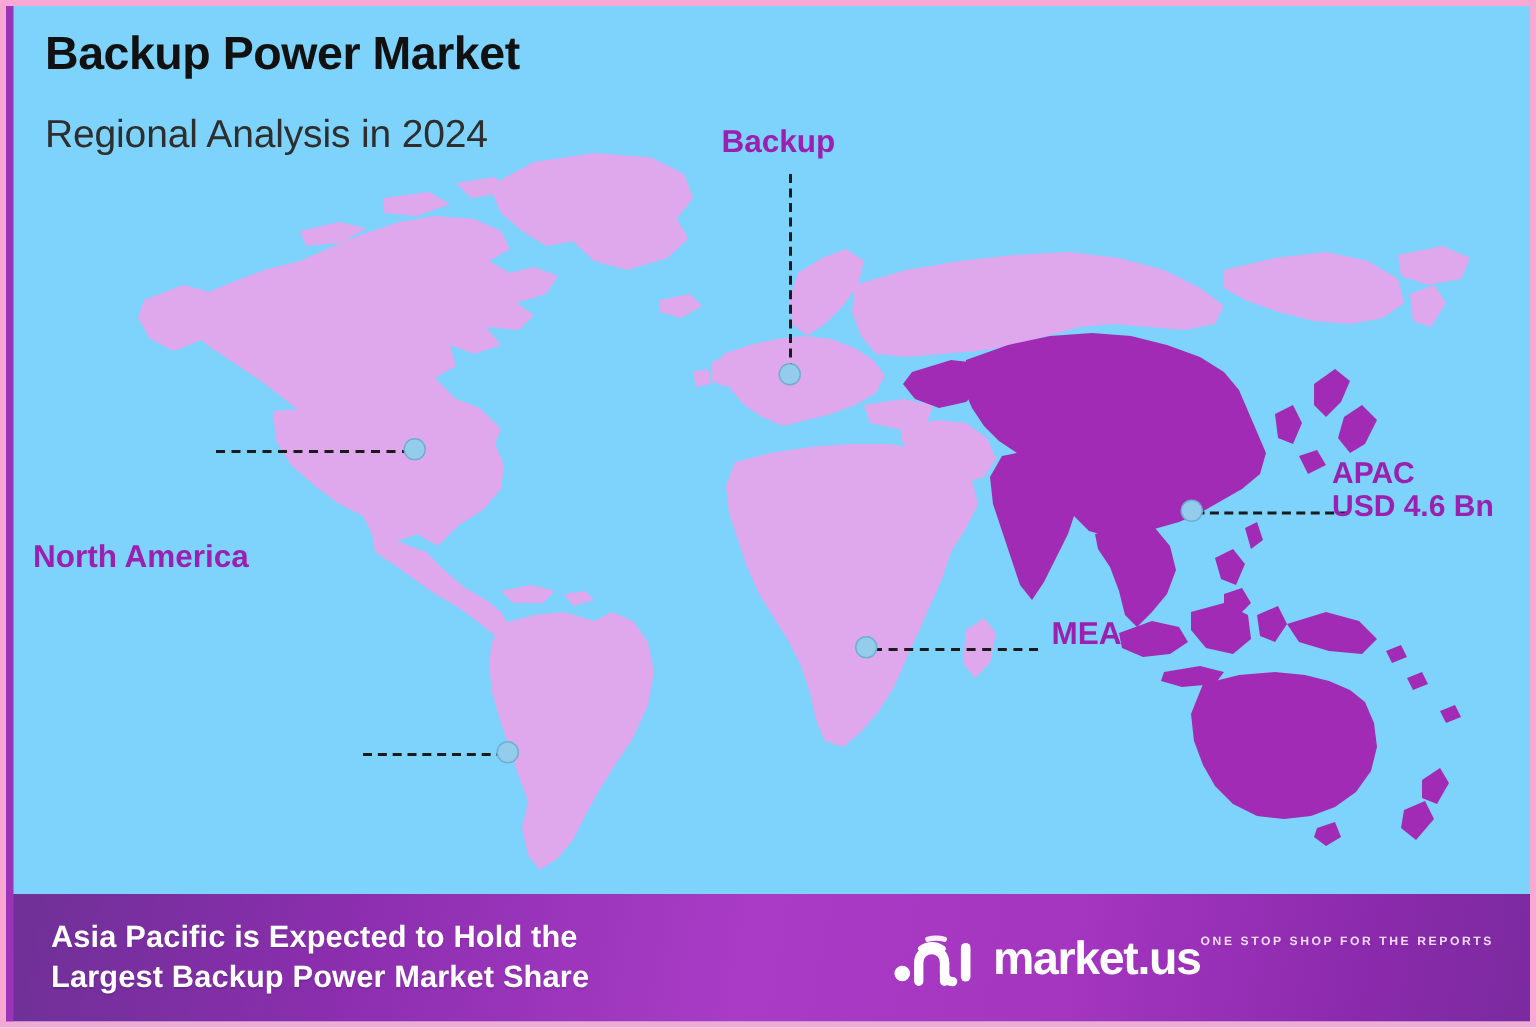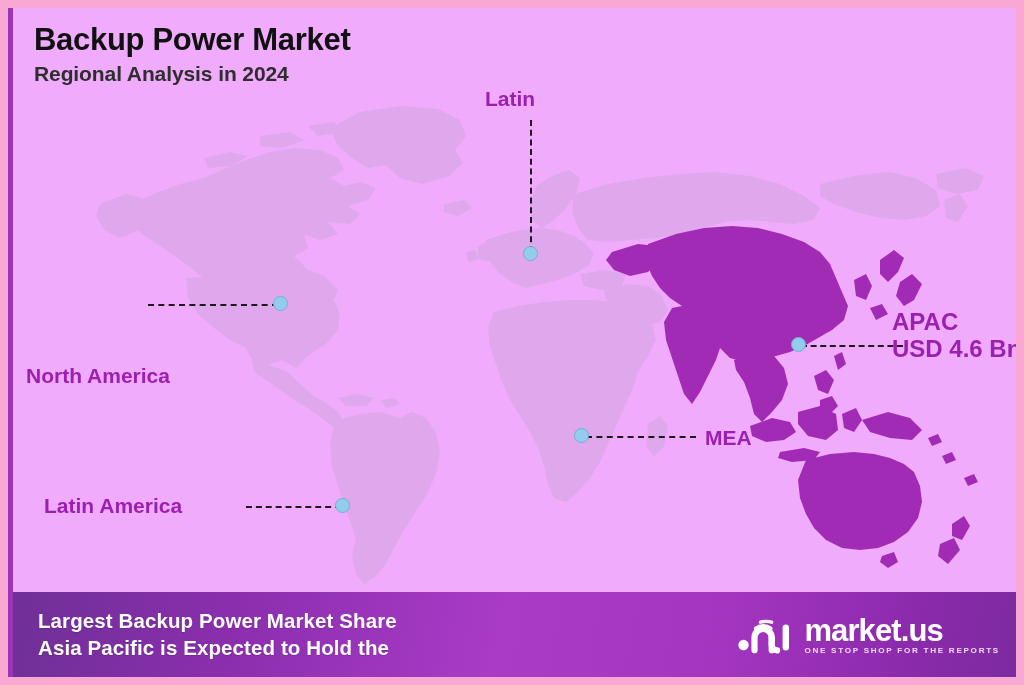--- a/index.html
+++ b/index.html
@@ -8,22 +8,22 @@
     width: 1024px; height: 685px;
     background: #ffffff;
     font-family: "Liberation Sans", sans-serif;
     overflow: hidden;
   }
 
   #infographic {
     position: relative;
     width: 1024px;
     height: 685px;
-    background: #f0abfc;
-    border: 8px solid #f9a8d4;
+    background: #7dd3fc;
+    border: 4px solid #f9a8d4;
     overflow: hidden;
   }
   
   #left-accent {
     position: absolute;
     left: 0; top: 0;
     width: 5px; height: 100%;
     background: #9B34B8;
     z-index: 40;
   }
@@ -31,24 +31,24 @@
   
   #header { position: absolute; left: 26px; top: 14px; z-index: 30; }
   #main-title {
     font-size: 31px;
     font-weight: 700;
     color: #111111;
     letter-spacing: -0.3px;
     line-height: 1.15;
   }
   #subtitle {
-    font-size: 21px;
-    font-weight: 700;
+    font-size: 26px;
+    font-weight: 400;
     color: #2e2e2e;
-    margin-top: 4px;
+    margin-top: 20px;
     letter-spacing: -0.1px;
   }
 
   
   #map-layer {
     position: absolute;
     left: 0; top: 0;
     width: 1024px; height: 600px;
     z-index: 5;
   }
@@ -57,21 +57,21 @@
   
   .callout-label {
     position: absolute;
     z-index: 25;
     font-weight: 700;
     color: #9B1FB0;
     white-space: nowrap;
     line-height: 1.12;
   }
   .callout-label.size-lg { font-size: 21px; }
-  .callout-label.size-md { font-size: 24px; }
+  .callout-label.size-md { font-size: 20px; }
 
   .leader-line {
     position: absolute;
     z-index: 20;
     height: 0;
     border-top: 2.5px dashed #1b1b1b;
   }
   .leader-line.vertical {
     width: 0;
     border-top: none;
@@ -105,21 +105,21 @@
     color: #ffffff;
     font-size: 20.5px;
     font-weight: 700;
     line-height: 1.28;
     letter-spacing: 0.1px;
     text-shadow: 0 1px 1px rgba(0,0,0,.14);
   }
 
   #brand { display: flex; align-items: center; gap: 11px; padding-right: 8px; }
   #brand-mark { width: 56px; height: 46px; flex: none; }
-  #brand-text { display: flex; flex-direction: column; justify-content: flex-end; }
+  #brand-text { display: flex; flex-direction: row; justify-content: flex-end; }
   #brand-name {
     color: #ffffff;
     font-size: 31px;
     font-weight: 700;
     letter-spacing: -0.9px;
     line-height: 1;
   }
   #brand-tagline {
     color: #f0dcf7;
     font-size: 8.1px;
@@ -262,42 +262,41 @@
       </g>
     </svg>
   </div>
 
   <div class="leader-line" style="left:140px; top:296px; width:130px;"></div>
   <div class="map-marker" style="left:265px; top:288px;"></div>
   <div class="callout-label size-lg" style="left:18px; top:313px;margin-top:43px;">North America</div>
 
   <div class="leader-line" style="left:238px; top:498px; width:95px;"></div>
   <div class="map-marker" style="left:327px; top:490px;"></div>
-  <div class="callout-label size-lg" style="left:36px; top:486px;">Latin America</div>
 
   <div class="leader-line vertical" style="left:522px; top:112px; height:132px;"></div>
   <div class="map-marker" style="left:515px; top:238px;"></div>
-  <div class="callout-label size-lg" style="left:477px; top:79px;">Latin</div>
+  <div class="callout-label size-lg" style="left:477px; top:79px;">Backup</div>
 
   <div class="leader-line" style="left:578px; top:428px; width:110px;"></div>
   <div class="map-marker" style="left:566px; top:420px;"></div>
-  <div class="callout-label size-lg" style="left:697px; top:418px;">MEA</div>
+  <div class="callout-label size-lg" style="left:697px; top:407px;">MEA</div>
 
   <div class="leader-line" style="left:793px; top:337px; width:102px;"></div>
   <div class="map-marker" style="left:783px; top:329px;"></div>
   <div class="callout-label size-md" style="left:884px; top:301px;">
     <div>APAC</div>
     <div>USD 4.6 Bn</div>
   </div>
 
   <div id="footer">
 
     <div id="footer-text">
+      <div>Asia Pacific is Expected to Hold the</div>
       <div>Largest Backup Power Market Share</div>
-      <div>Asia Pacific is Expected to Hold the</div>
     </div>
 
     <div id="brand">
       <svg id="brand-mark" viewBox="0 0 56 46">
         <g fill="#ffffff">
           <circle cx="6.5" cy="33" r="5.2"></circle>
           <path d="M17.5 38.2 V25.6 a8.6 8.6 0 0 1 17.2 0 V38.2" fill="none" stroke="#ffffff" stroke-width="6.2" stroke-linecap="round" stroke-linejoin="round"></path>
           <path d="M34.7 25.6 V33 a5.4 5.4 0 0 0 5.4 5.4" fill="none" stroke="#ffffff" stroke-width="6.2" stroke-linecap="round"></path>
           <rect x="45.6" y="12.6" width="6.4" height="25.8" rx="3.2"></rect>
           <path d="M19 16.5 a12 12 0 0 1 14.5 0" fill="none" stroke="#ffffff" stroke-width="4.1" stroke-linecap="round"></path>

